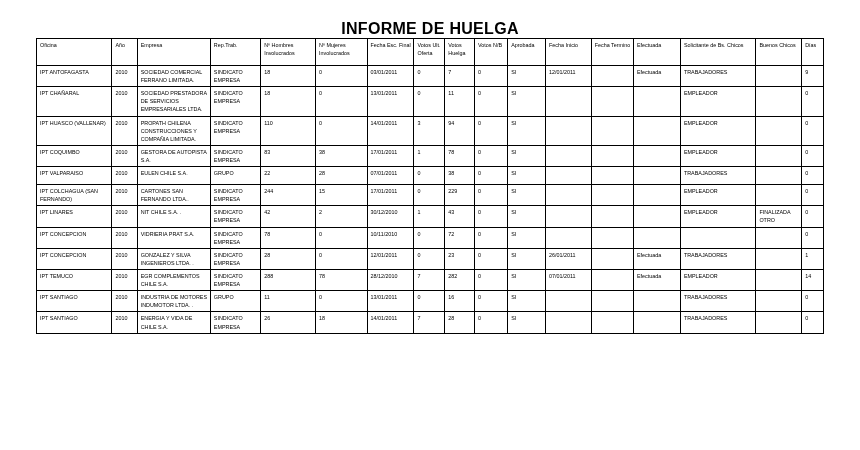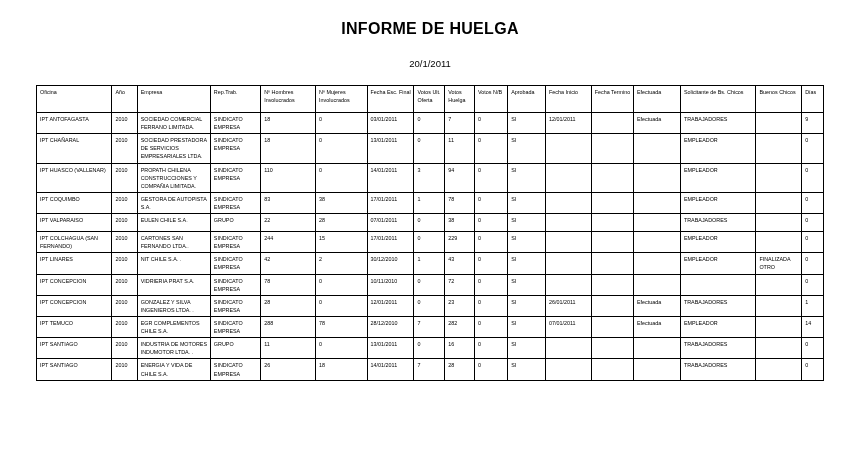--- a/index.html
+++ b/index.html
@@ -80,21 +80,20 @@
   col.c14 { width: 66px; }
   col.c15 { width: 40px; }
   col.c16 { width: 19px; }
 </style>
 </head>
 <body>
 
 <div class="page">
 
   <div class="doc-title">INFORME DE HUELGA</div>
-  <div class="doc-date">20/1/2011</div>
 
   <div class="table-wrap">
     <table class="report">
       <colgroup>
         <col class="c0">
           <col class="c1">
           <col class="c2">
           <col class="c3">
           <col class="c4">
         <col class="c5">

